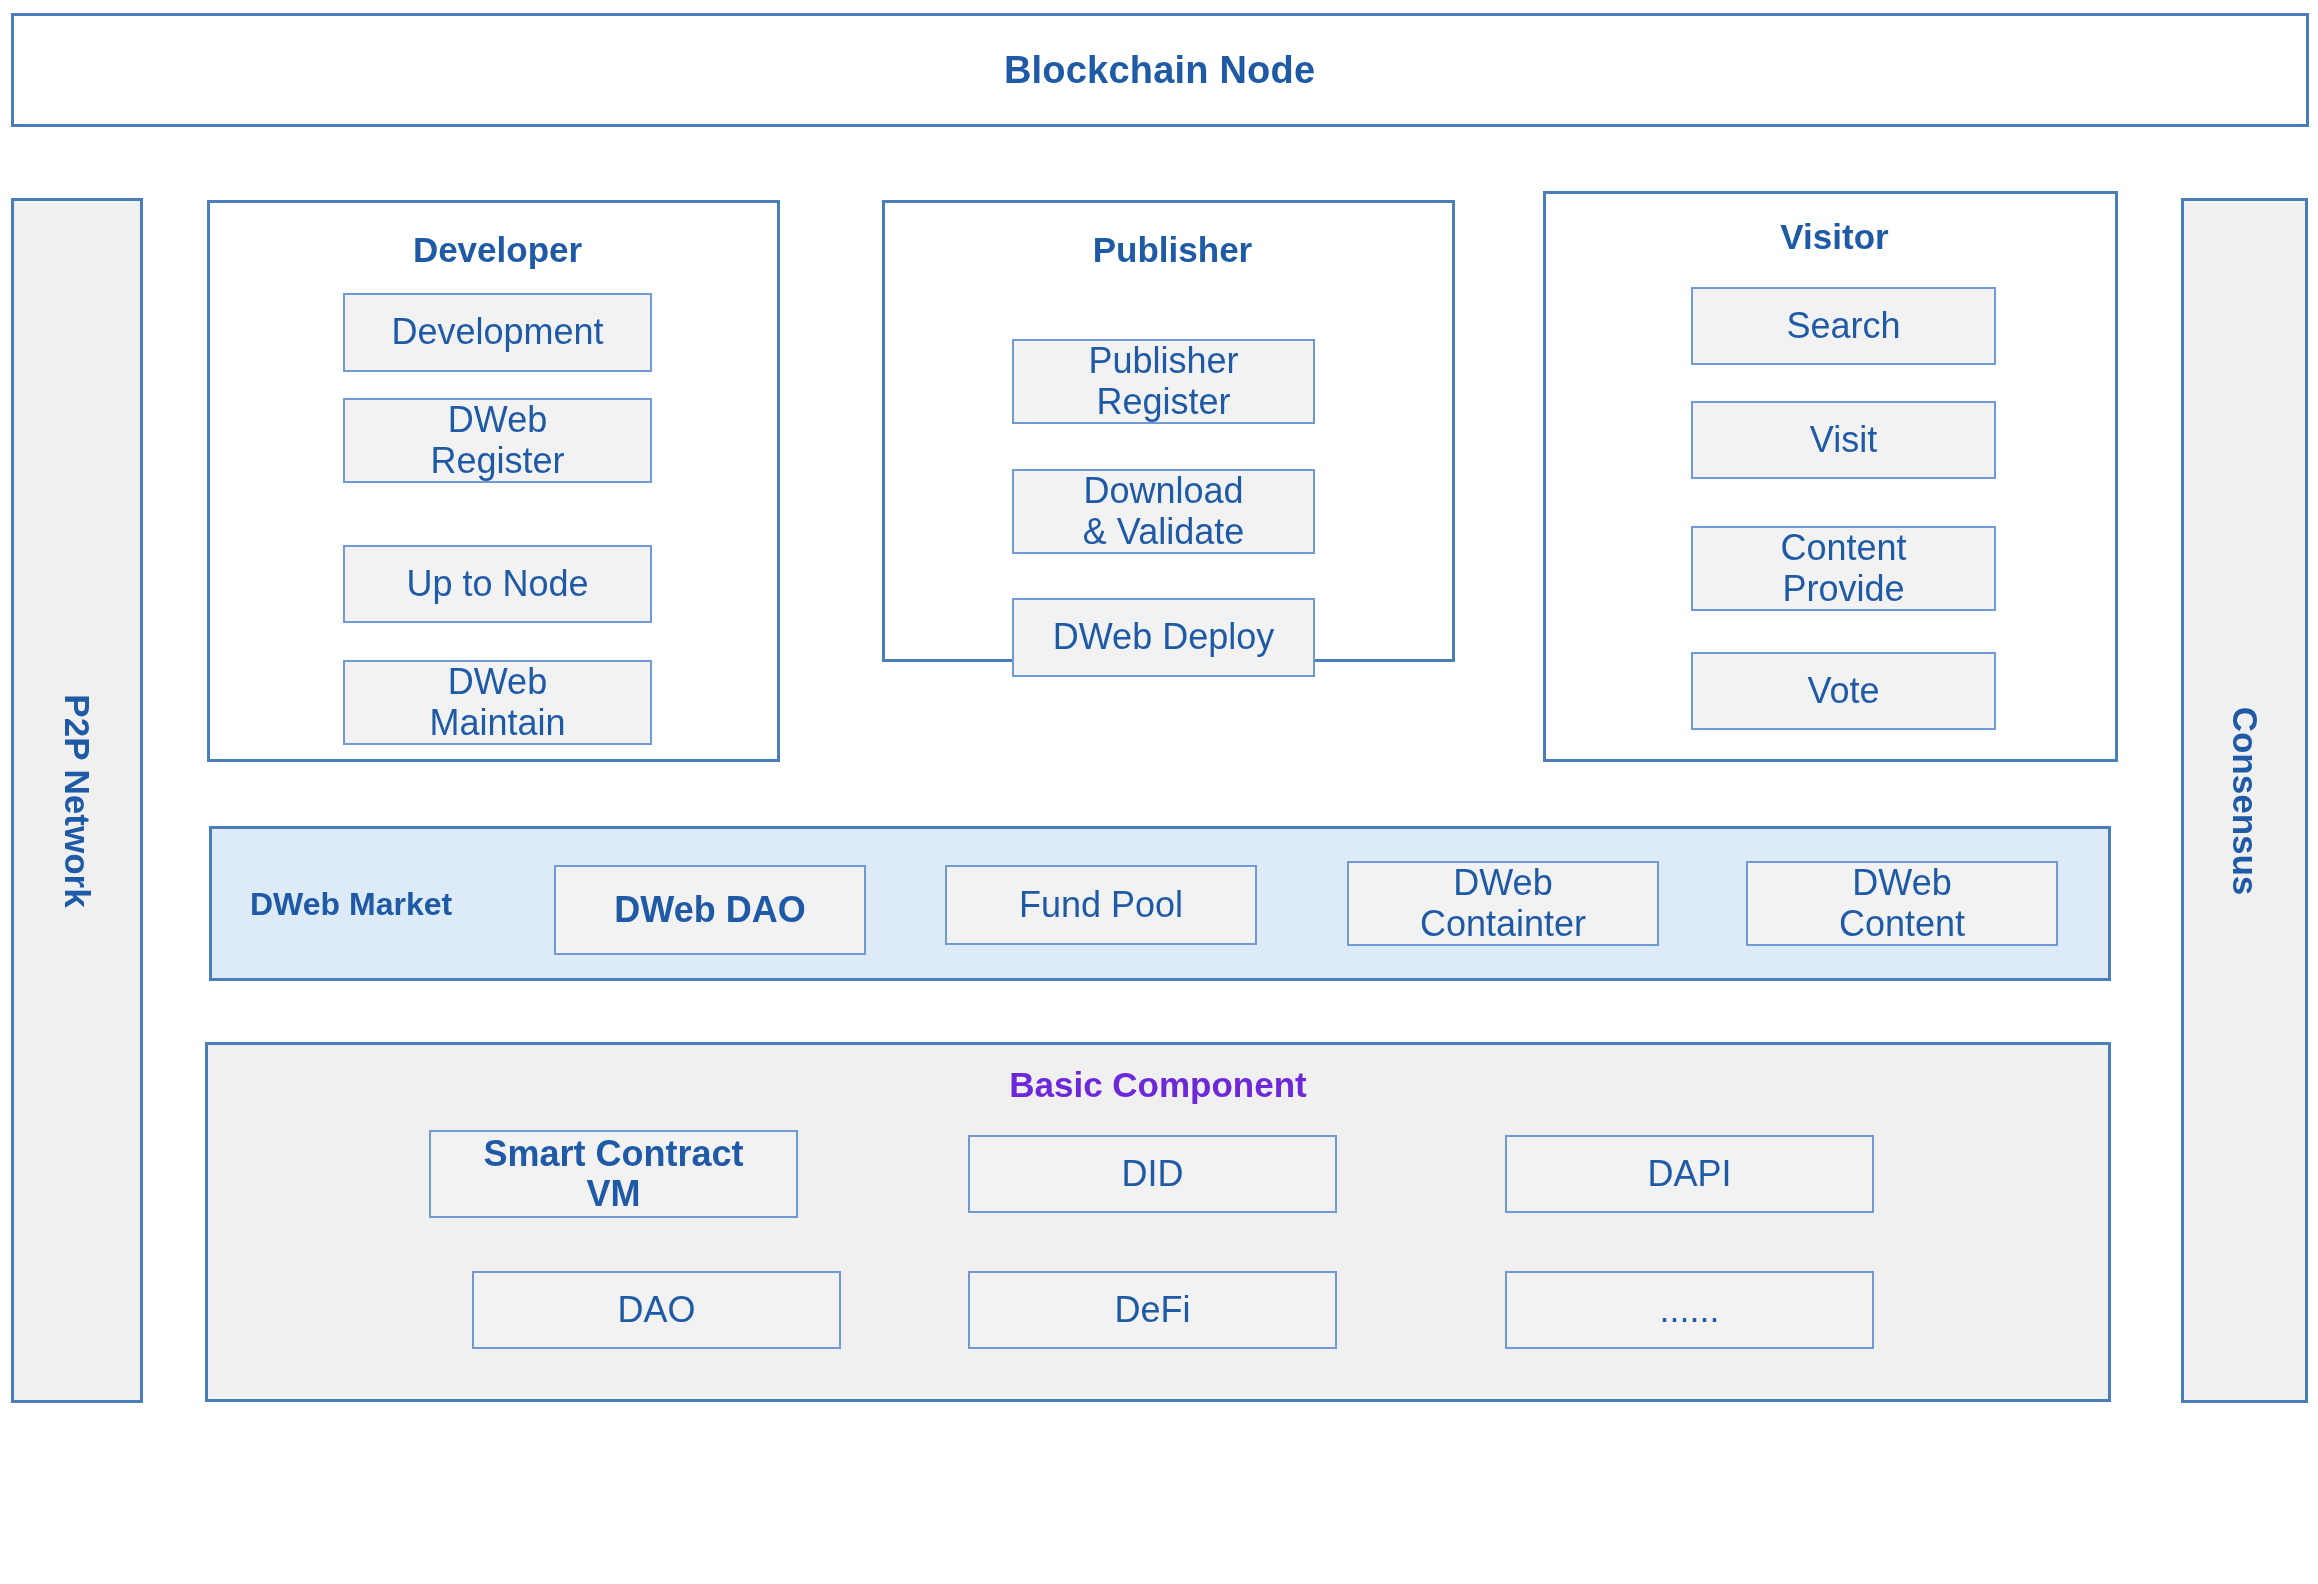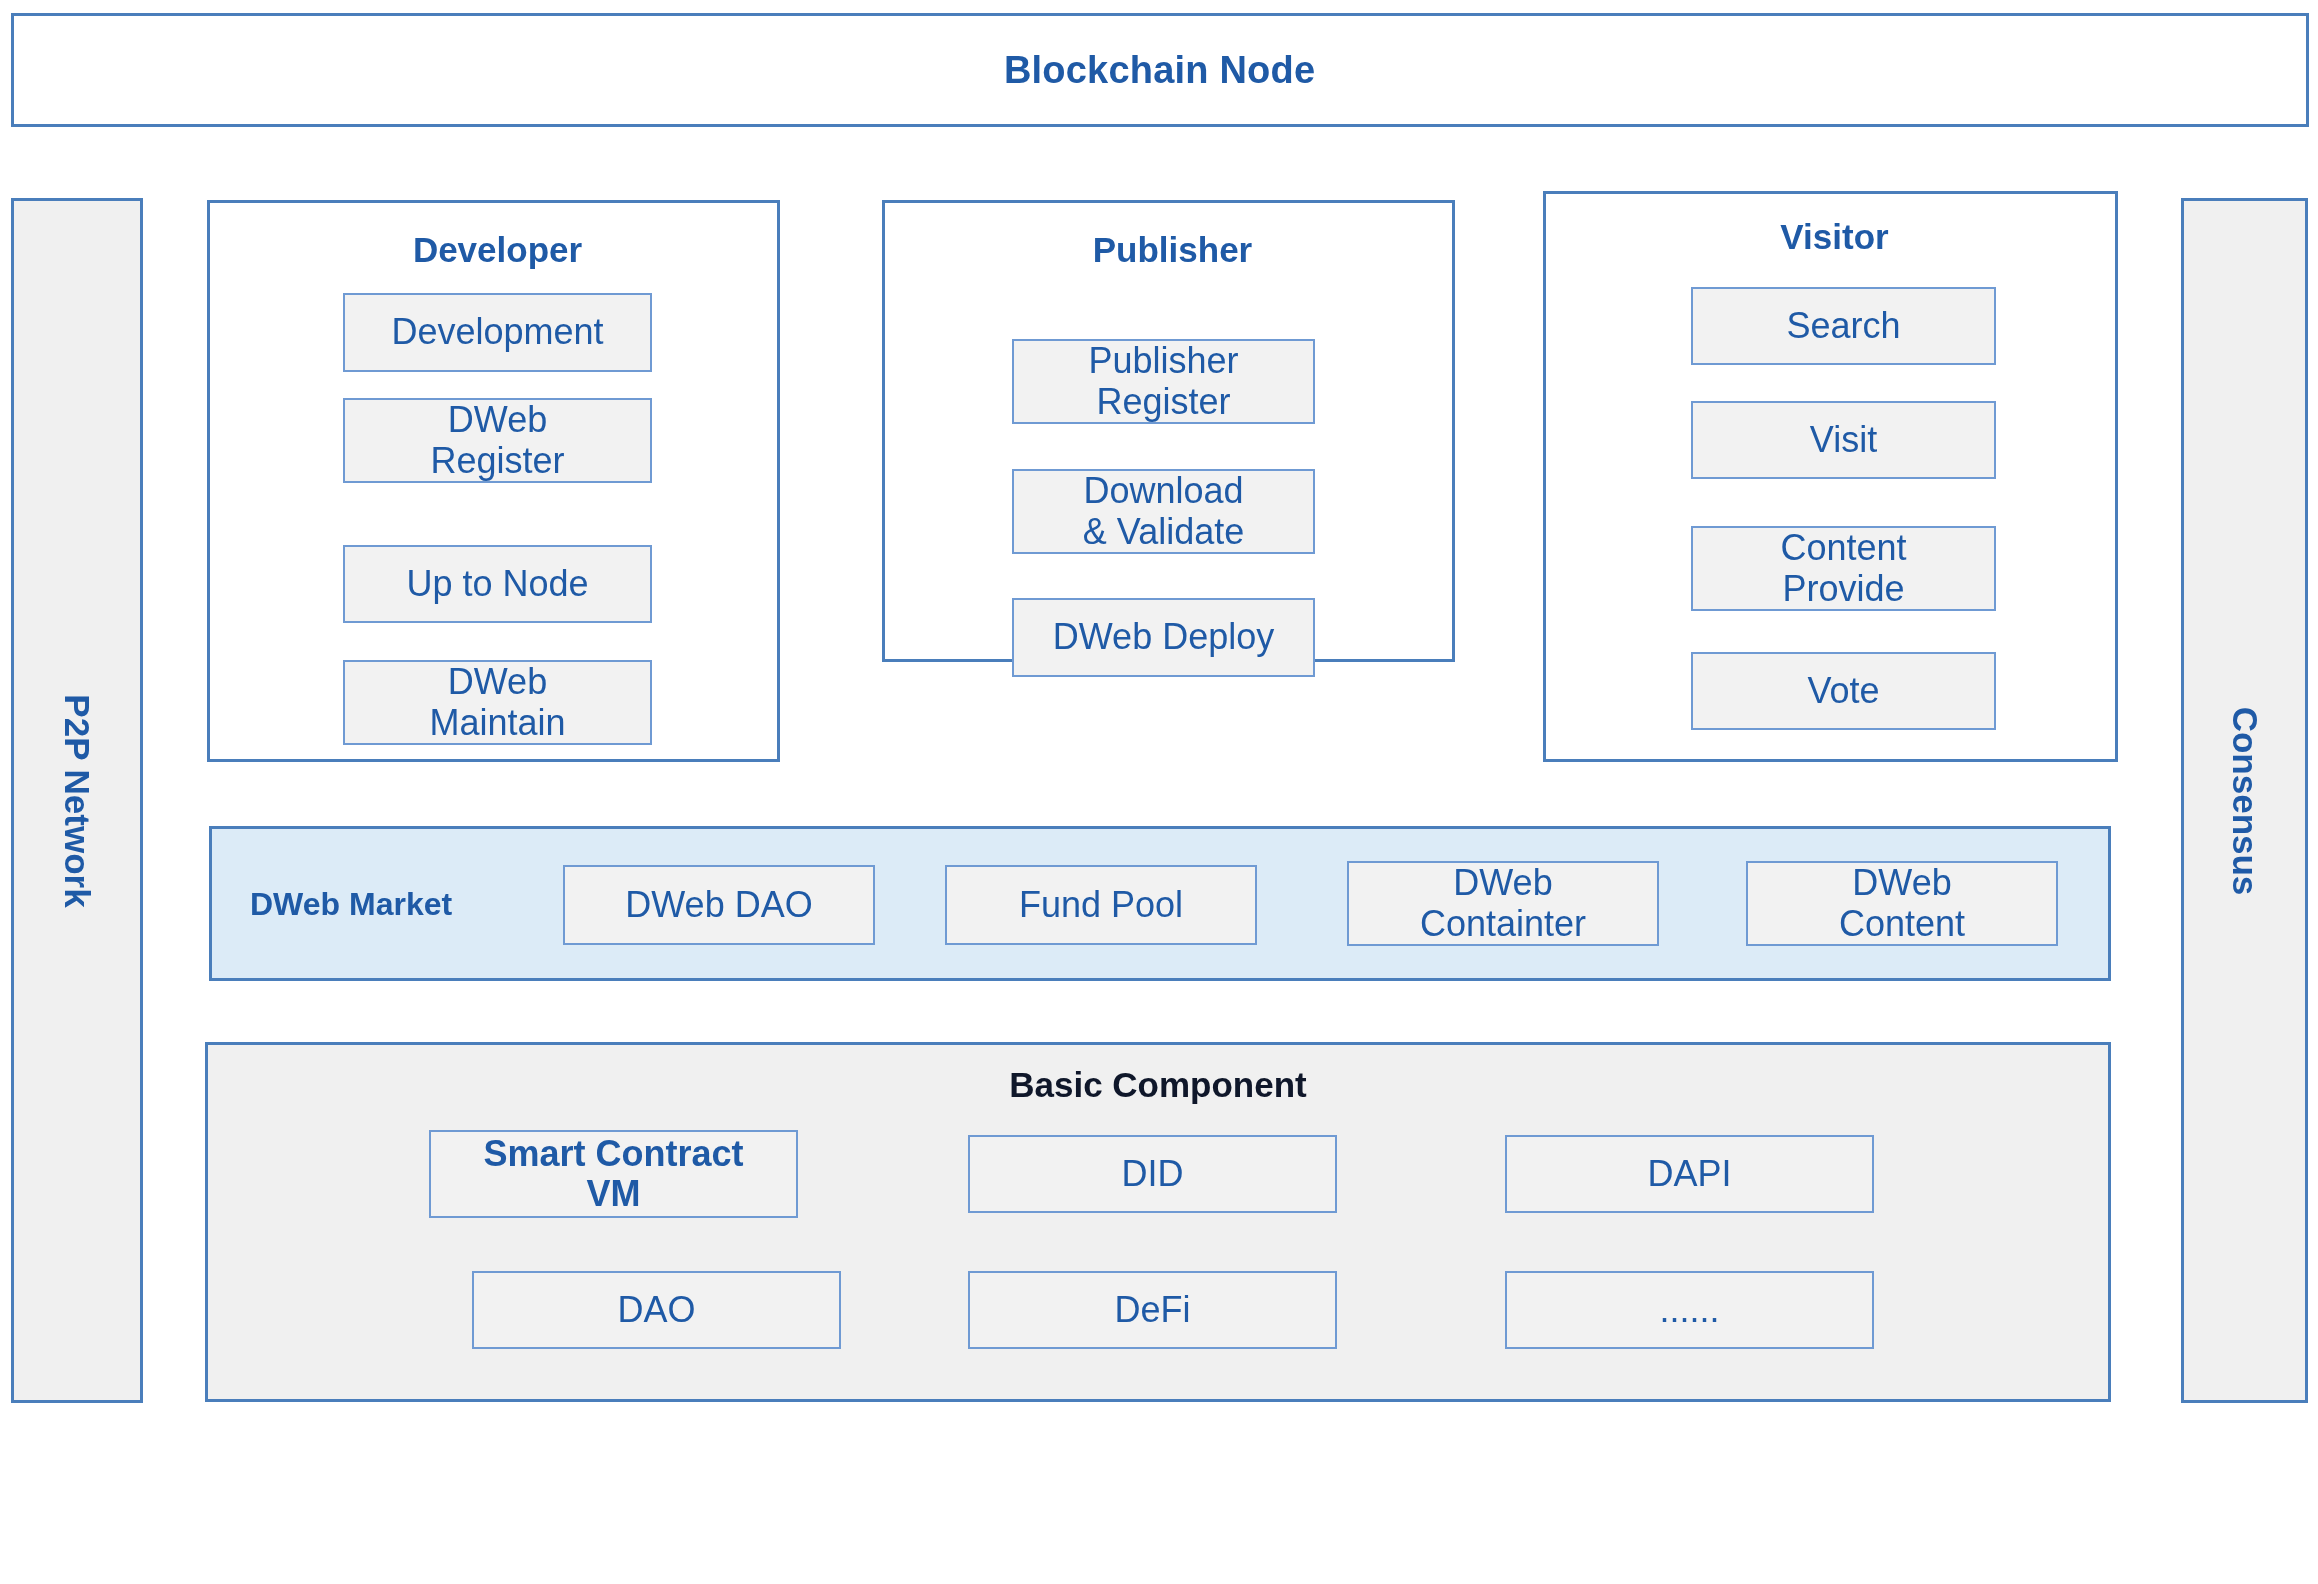--- a/index.html
+++ b/index.html
@@ -63,21 +63,21 @@
     font-weight:bold;
     color:#1f5aa6;
     padding-left:8px;
   }
   .section-title{
     position:absolute;
     left:0;right:0;
     text-align:center;
     font-size:35px;
     font-weight:bold;
-    color:#0f172a;
+    color:#6d28d9;
   }
   .market-label{
     position:absolute;
     font-size:32px;
     font-weight:bold;
     color:#1f5aa6;
     white-space:nowrap;
   }
 
   
@@ -162,21 +162,21 @@
     <div class="chip" style="left:145px;top:332px;width:305px;height:85px;">Content
 Provide</div>
 
     <div class="chip" style="left:145px;top:458px;width:305px;height:78px;">Vote</div>
   </div>
 
   <div class="box market" style="left:209px;top:826px;width:1902px;height:155px;">
 
     <div class="market-label" style="left:38px;top:50%;transform:translateY(-50%);">DWeb Market</div>
 
-    <div class="chip" style="left:351px;top:36px;width:312px;height:80px;">DWeb DAO</div>
+    <div class="chip" style="left:342px;top:36px;width:312px;height:90px;font-weight:bold;">DWeb DAO</div>
 
     <div class="chip" style="left:536px;top:36px;width:312px;height:80px;left:733px;">Fund Pool</div>
 
     <div class="chip" style="left:1135px;top:32px;width:312px;height:85px;">DWeb
 Containter</div>
 
     <div class="chip" style="left:1534px;top:32px;width:312px;height:85px;">DWeb
 Content</div>
   </div>
 

